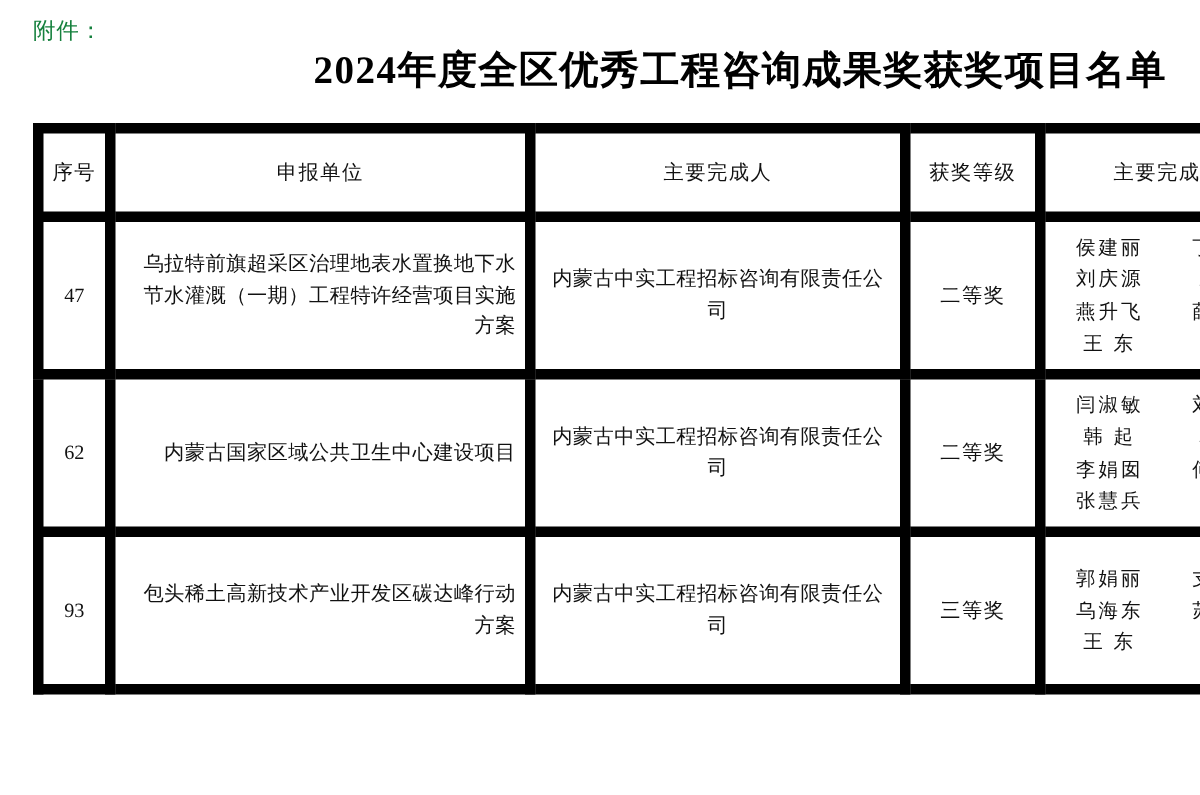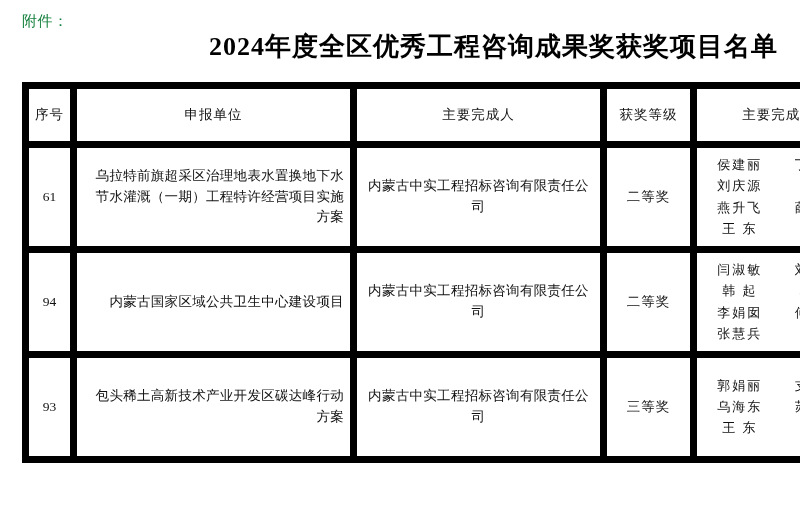--- a/index.html
+++ b/index.html
@@ -118,38 +118,38 @@
       <tr>
         <th>序号</th>
         <th>申报单位</th>
         <th>主要完成人</th>
         <th>获奖等级</th>
         <th>主要完成人</th>
       </tr>
     </thead>
     <tbody>
       <tr class="row-tall">
-        <td class="cell-no">61</td>
+        <td class="cell-no">47</td>
         <td class="cell-name">乌拉特前旗超采区治理地表水置换地下水节水灌溉（一期）工程特许经营项目实施方案</td>
         <td class="cell-unit">内蒙古中实工程招标咨询有限责任公司</td>
         <td class="cell-level">二等奖</td>
         <td class="cell-ppl">
           <div class="ppl-grid">
             <span class="ppl-name">侯建丽</span>
             <span class="ppl-name">丁园园</span>
             <span class="ppl-name">刘庆源</span>
             <span class="ppl-name">王 雪</span>
             <span class="ppl-name">燕升飞</span>
             <span class="ppl-name">薛浩然</span>
             <span class="ppl-name">王 东</span>
           </div>
         </td>
       </tr>
       <tr class="row-tall">
-        <td class="cell-no">94</td>
+        <td class="cell-no">62</td>
         <td class="cell-name">内蒙古国家区域公共卫生中心建设项目</td>
         <td class="cell-unit">内蒙古中实工程招标咨询有限责任公司</td>
         <td class="cell-level">二等奖</td>
         <td class="cell-ppl">
           <div class="ppl-grid">
             <span class="ppl-name">闫淑敏</span>
             <span class="ppl-name">刘水霞</span>
             <span class="ppl-name">韩 起</span>
             <span class="ppl-name">杨 昊</span>
             <span class="ppl-name">李娟囡</span>

